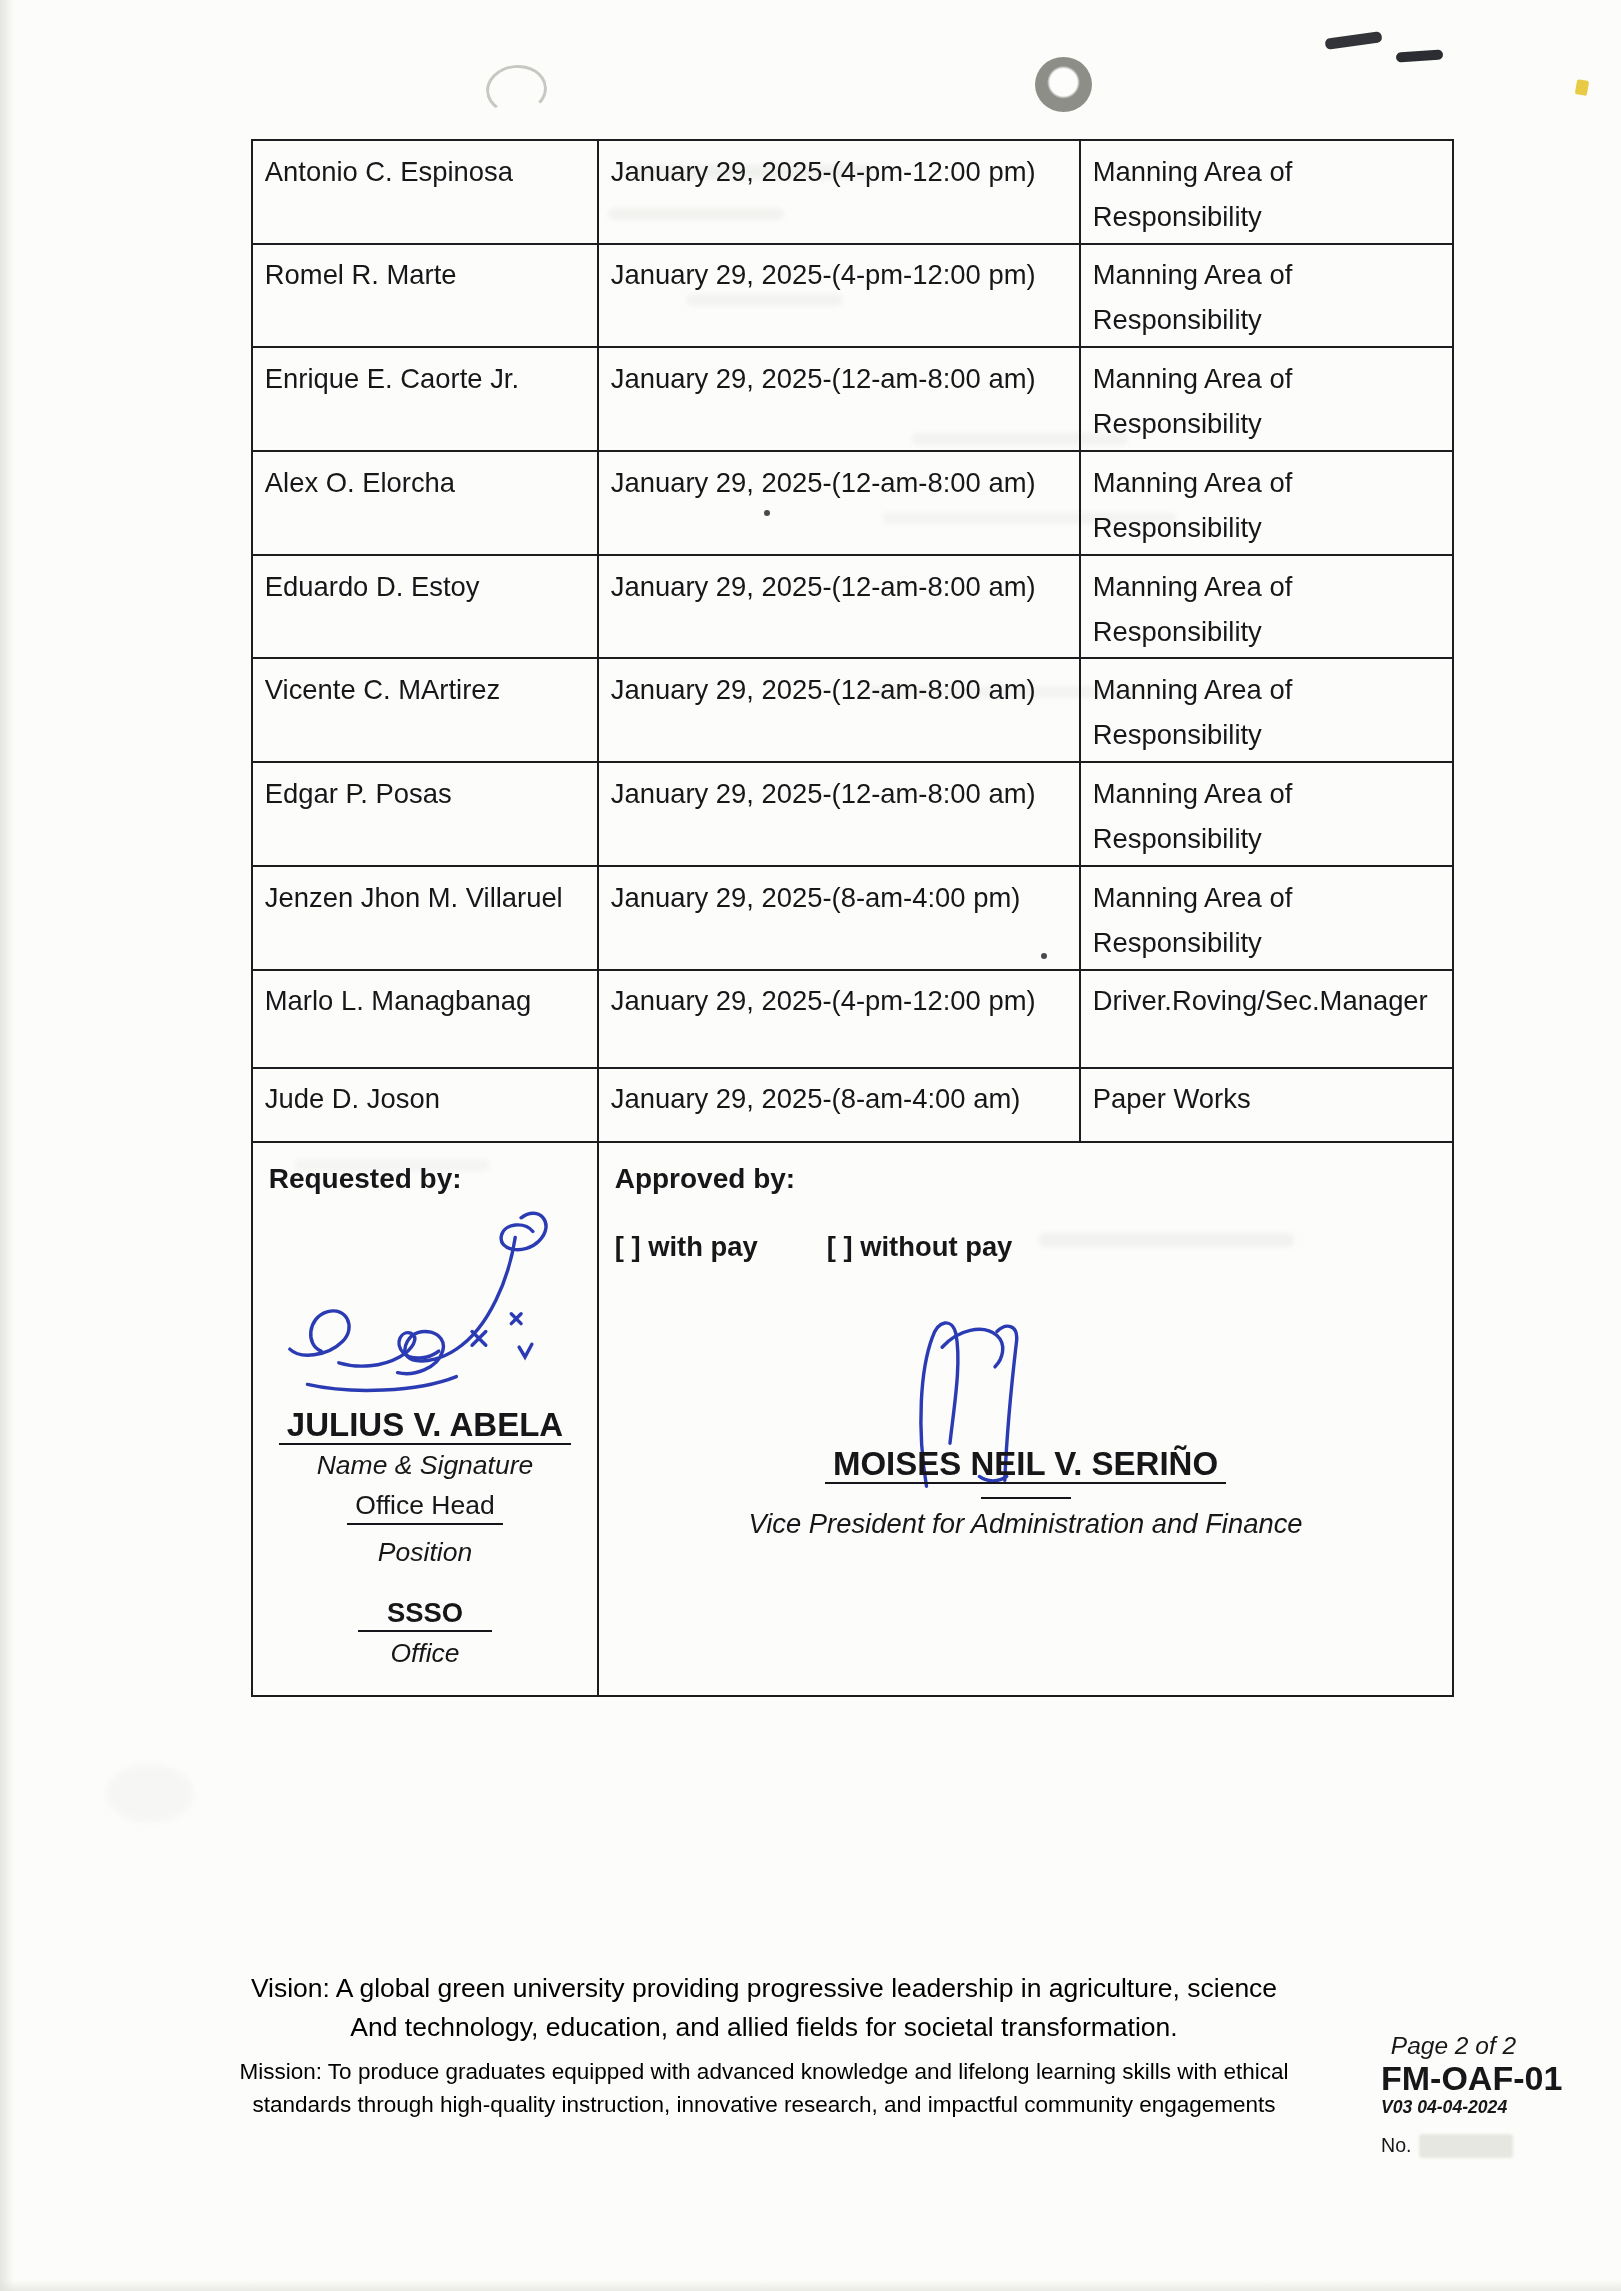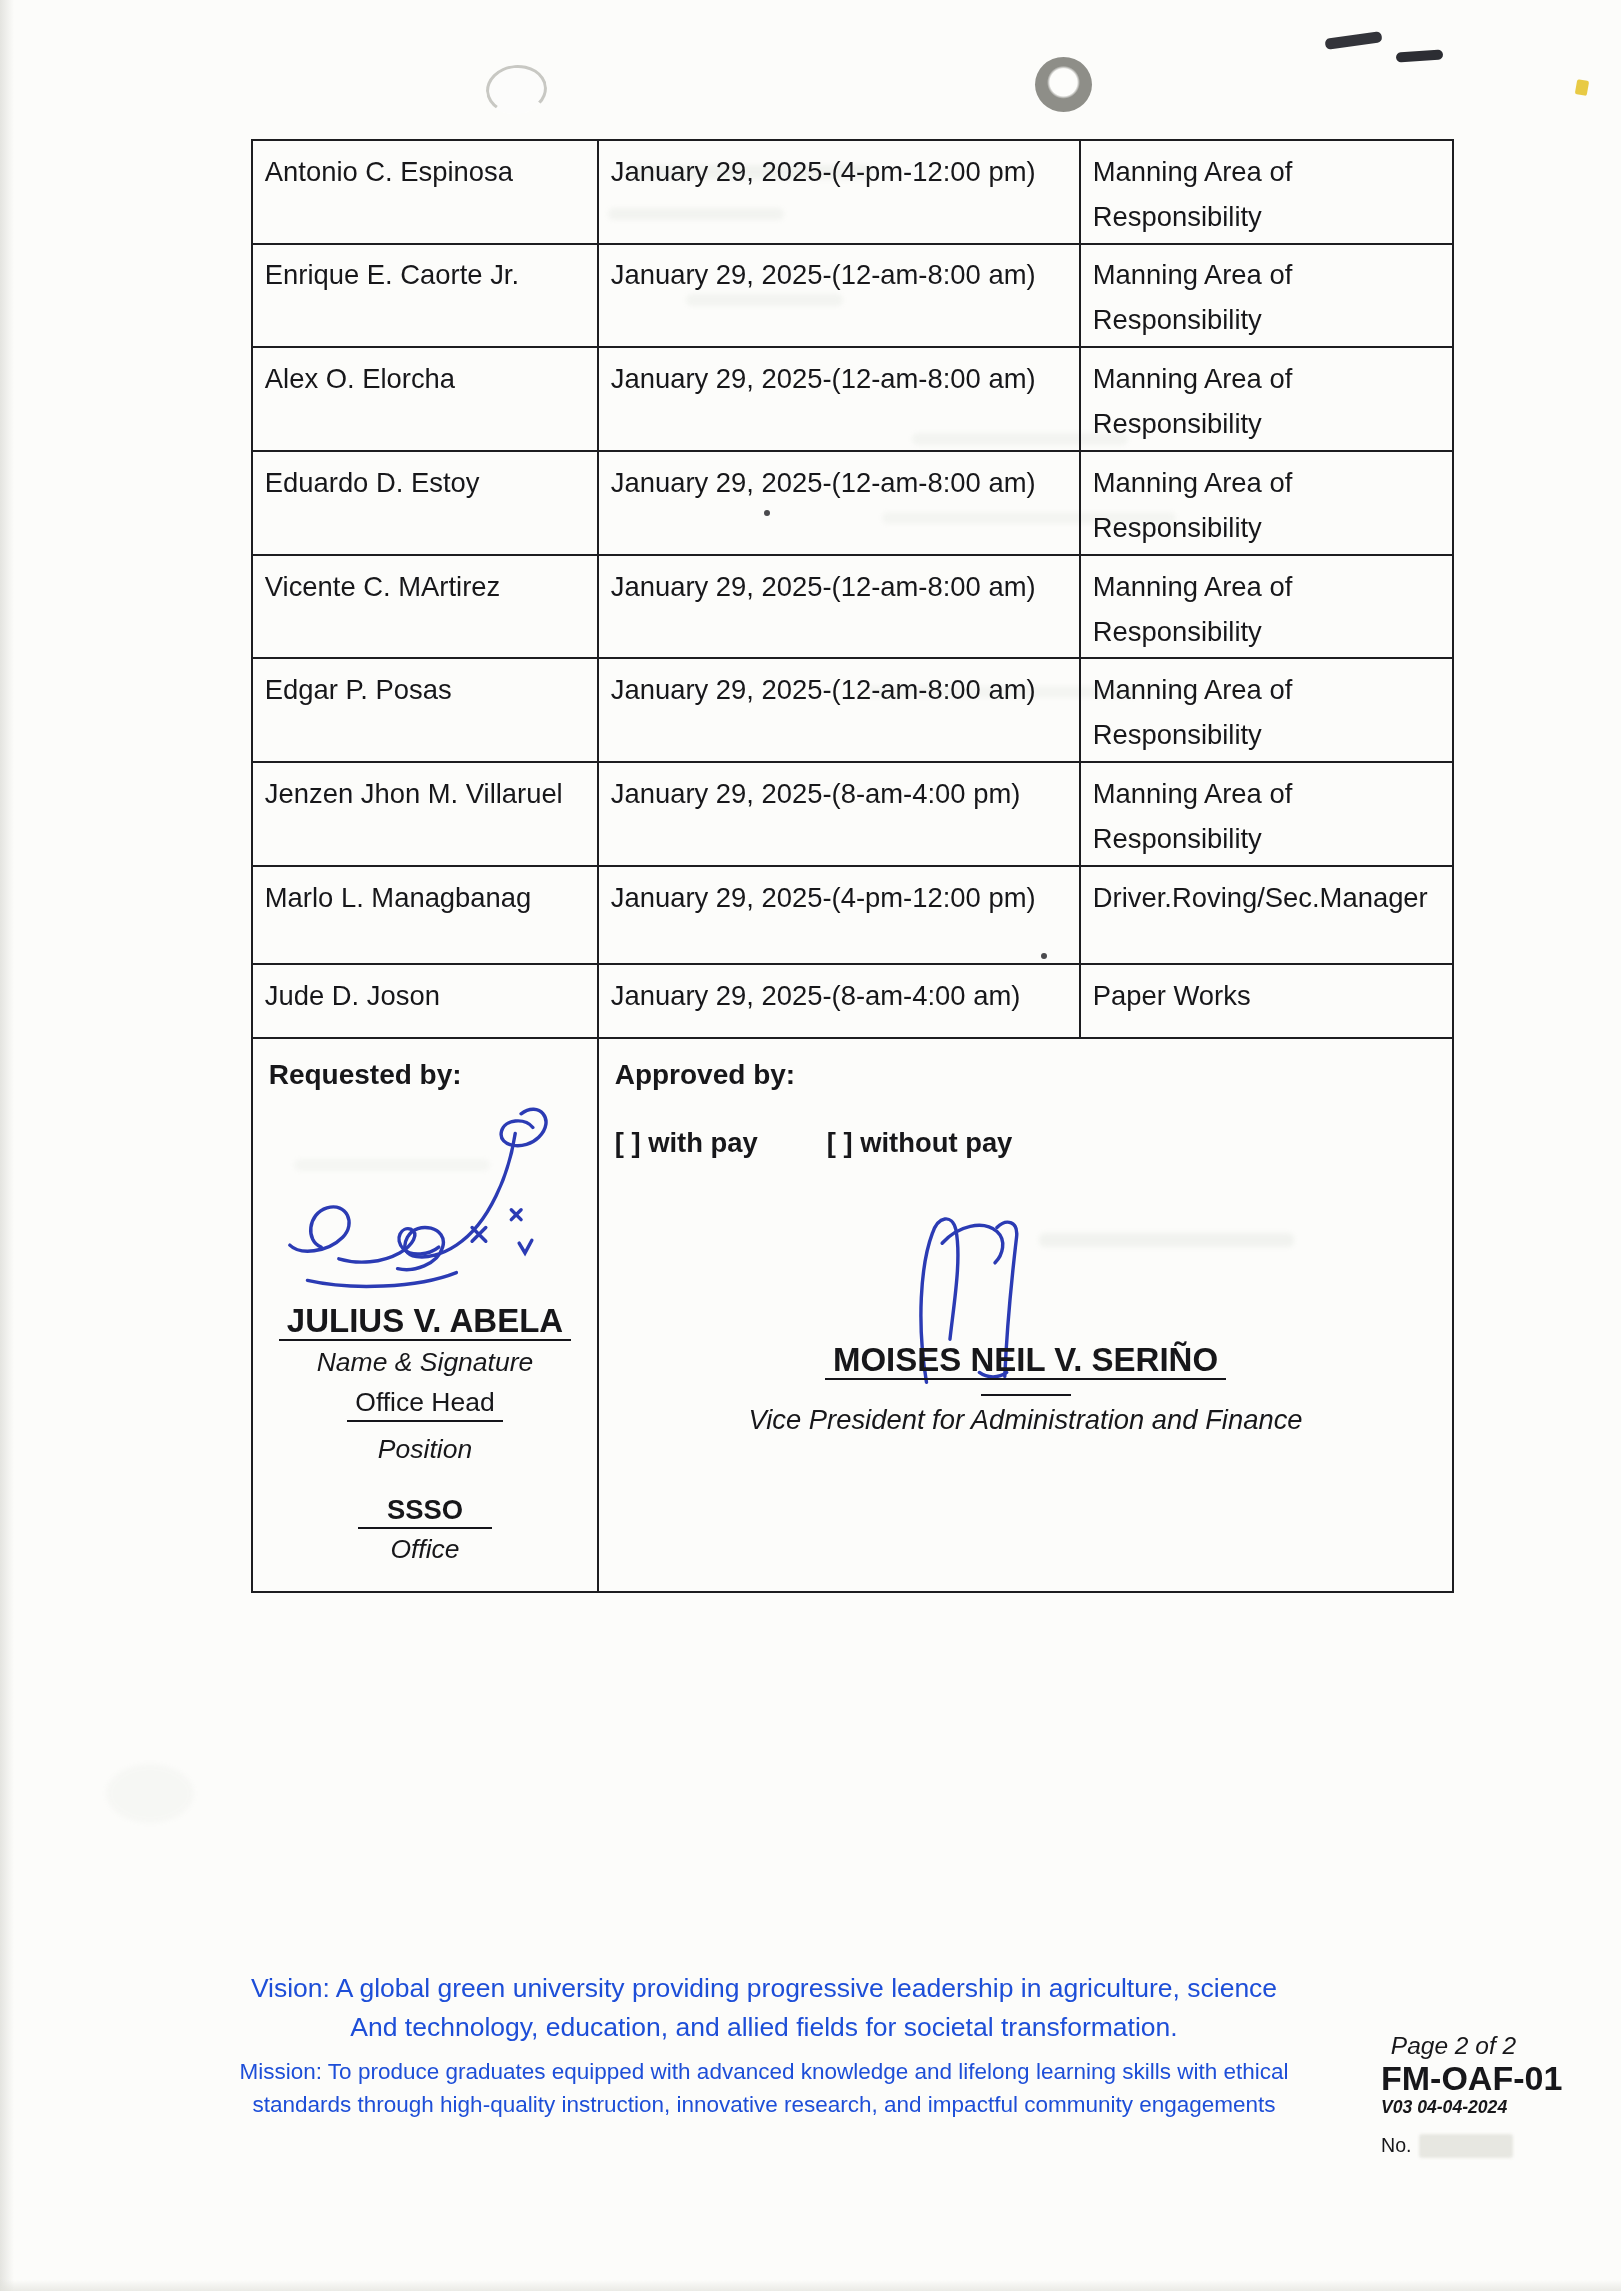--- a/index.html
+++ b/index.html
@@ -47,21 +47,21 @@
   .cap       { font-style:italic; font-size:26.5px; line-height:31px; margin-top:5.9px; }
   .plain-u   { font-size:26.5px; line-height:31px; margin-top:9px; }
   .pos-cap   { font-style:italic; font-size:26.5px; line-height:31px; margin-top:11.8px; }
   .office-nm { font-weight:bold; font-size:27.4px; line-height:31px; margin-top:29px; }
   .short-line{ width:90px; border-top:2.9px solid #15151a; margin:13.7px auto 7.8px auto; }
   .vp-title  { font-style:italic; font-size:27.4px; line-height:33px; }
   .sig-svg-left  { position:absolute; left:27.4px;  top:57px;  width:294px; height:211px; }
   .sig-svg-right { position:absolute; left:294px; top:169px; width:157px; height:186px; }
 
   
-  .footer { position:absolute; left:176px; top:1972px; width:1176px; text-align:center; color:#1d4ed8; }
+  .footer { position:absolute; left:176px; top:1972px; width:1176px; text-align:center; color:#000000; }
   .vision1 { font-size:26.5px; line-height:33px; }
   .vision2 { font-size:26.5px; line-height:33px; margin-top:5.9px; }
   .mission1{ font-size:22.5px; line-height:28px; margin-top:13.7px; }
   .mission2{ font-size:22.5px; line-height:28px; margin-top:5.9px; }
 
   .pageinfo { position:absolute; left:1381px; top:2031px; width:274px; }
   .pg   { font-style:italic; font-size:24.5px; line-height:29px; padding-left:9.8px; }
   .code { font-weight:bold; font-size:34px; line-height:29px; margin-top:3.9px; }
   .ver  { font-style:italic; font-size:17.6px; line-height:21.6px; margin-top:3.9px; font-weight:bold; }
   .no-row { margin-top:15.7px; font-size:19.6px; display:flex; align-items:center; gap:7.8px; }
@@ -121,20 +121,25 @@
 
   <table class="doc-table">
     <colgroup>
       <col style="width:346px">
       <col style="width:482px">
       <col style="width:373px">
     </colgroup>
     <tbody class="rows">
         <tr>
           <td>Antonio C. Espinosa</td>
+          <td>January 29, 2025-(4-pm-12:00 pm)</td>
+          <td>Manning Area of Responsibility</td>
+        </tr>
+        <tr>
+          <td>Romel R. Marte</td>
           <td>January 29, 2025-(4-pm-12:00 pm)</td>
           <td>Manning Area of Responsibility</td>
         </tr>
         <tr>
           <td>Enrique E. Caorte Jr.</td>
           <td>January 29, 2025-(12-am-8:00 am)</td>
           <td>Manning Area of Responsibility</td>
         </tr>
         <tr>
           <td>Alex O. Elorcha</td>

